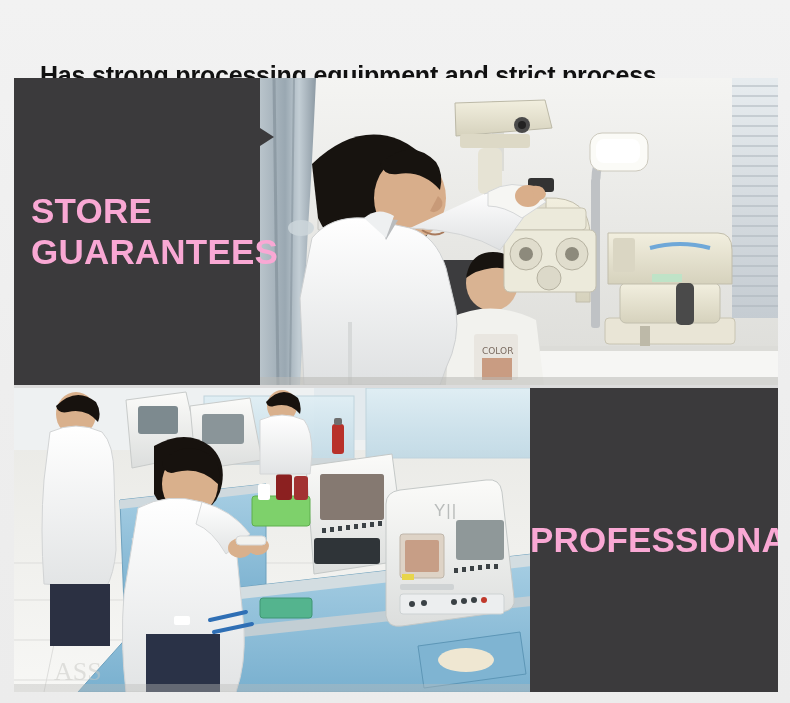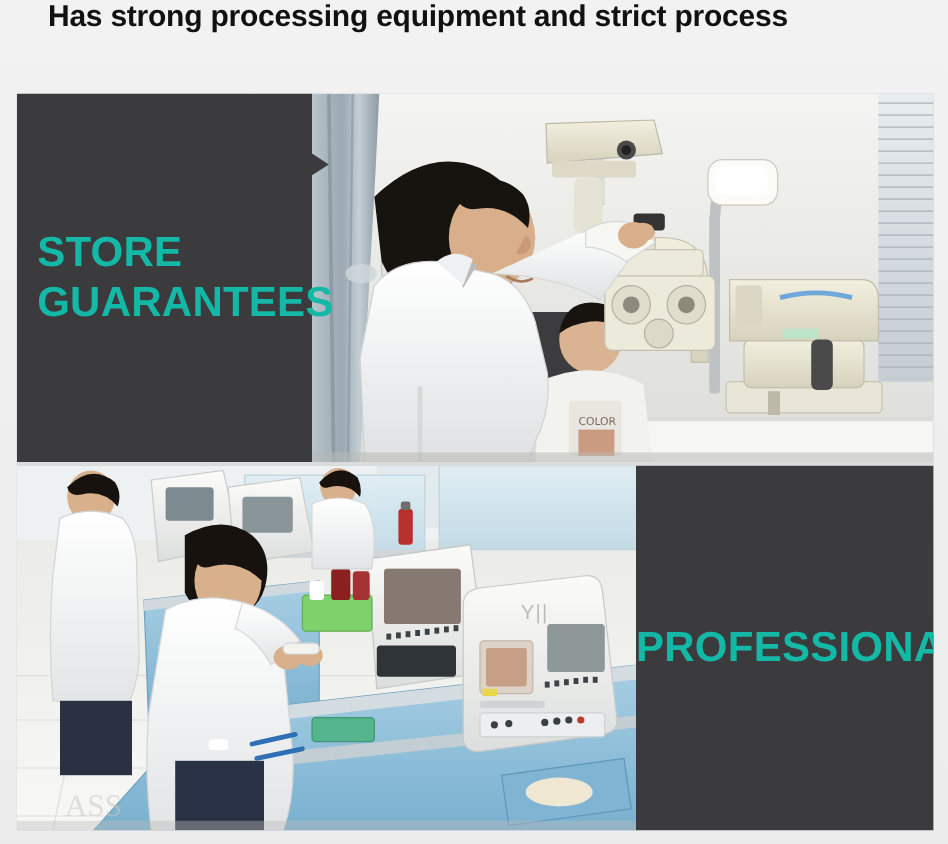--- a/index.html
+++ b/index.html
@@ -9,22 +9,22 @@
     font-family:"Liberation Sans","DejaVu Sans",sans-serif;
     overflow:hidden;
     position:relative;
   }
   .page{
     position:absolute;inset:0;
     background:linear-gradient(180deg,#f2f2f2 0%,#eeeeee 55%,#ececec 100%);
   }
   
   .header{
-    position:absolute;left:0;top:0;width:624px;height:74px;
-    display:flex;align-items:flex-start;
+    position:absolute;left:0;top:16px;width:624px;height:74px;
+    display:flex;align-items:flex-end;
   }
   .header-title{
     margin-left:40px;
     font-size:25px;
     font-weight:bold;
     color:#111111;
     letter-spacing:-0.2px;
     white-space:nowrap;
     font-family:"Liberation Sans","DejaVu Sans",sans-serif;
   }
@@ -44,21 +44,21 @@
   .panel{
     position:absolute;top:0;height:100%;
     background:#3b3a3c;
     display:flex;flex-direction:column;justify-content:center;
   }
   .panel-left{left:0;width:246px;}
   .panel-right{right:0;width:248px;}
   .panel-left .caption{padding-left:17px;text-align:left;}
   .panel-right .caption{padding-right:16px;text-align:right;}
   .caption{
-    color:#14b8a6;font-weight:bold;
+    color:#f9a8d4;font-weight:bold;
     font-size:35px;line-height:1.16;
     letter-spacing:0.2px;
     text-transform:uppercase;
     font-family:"Liberation Sans","DejaVu Sans",sans-serif;
   }
   .caption .l2{display:block;}
   
   .notch{
     position:absolute;left:246px;top:50px;
     width:0;height:0;

